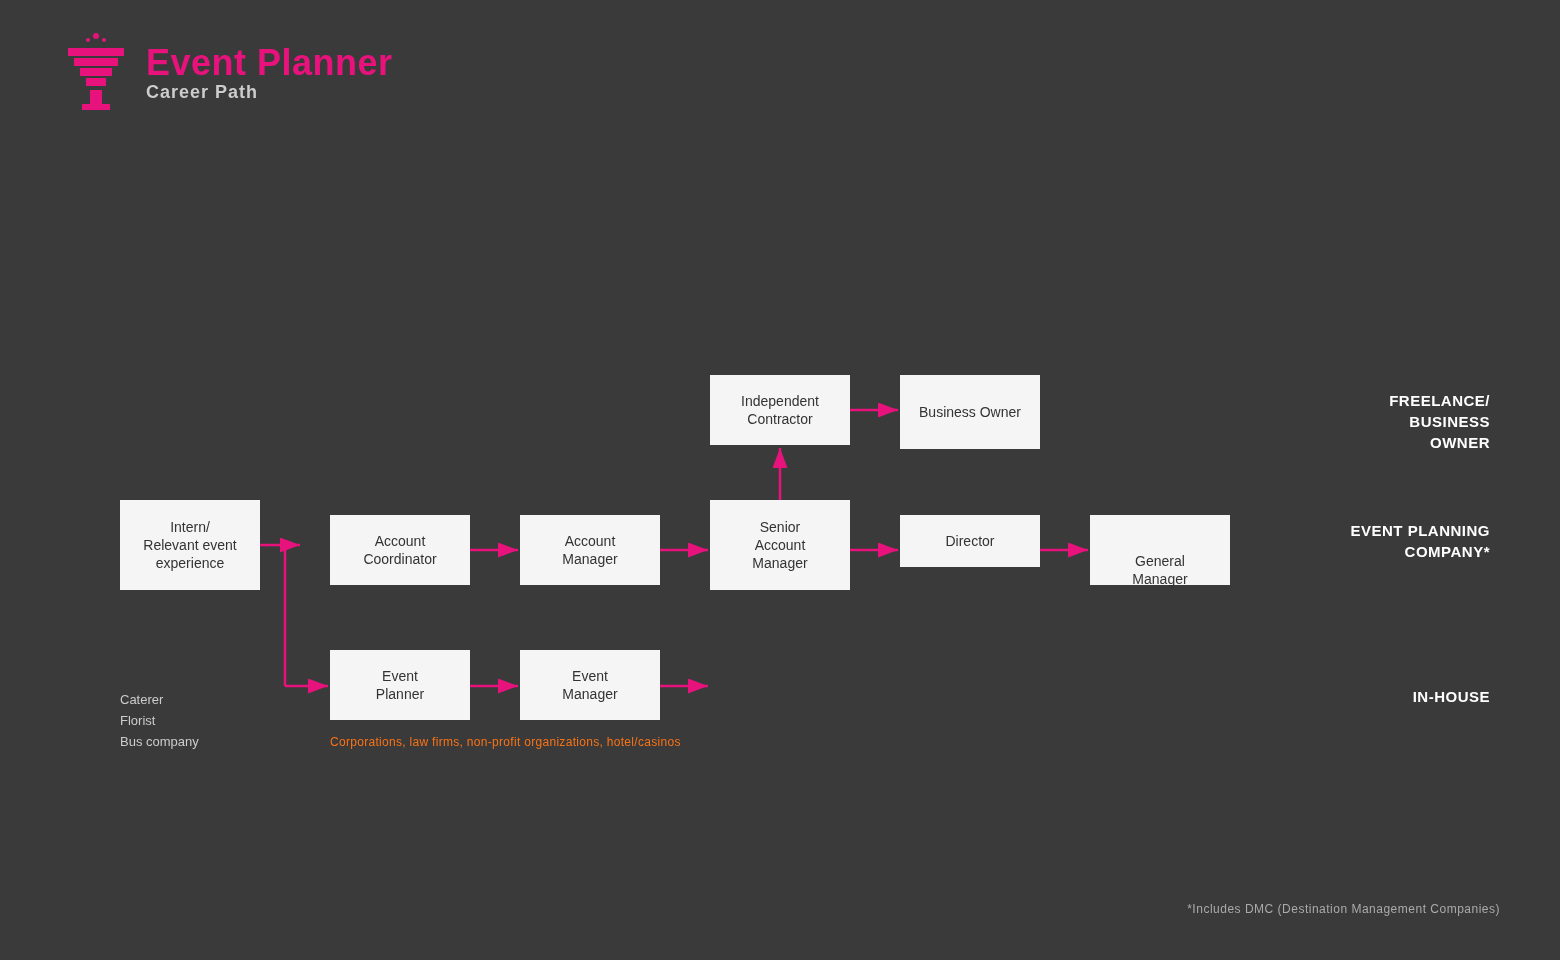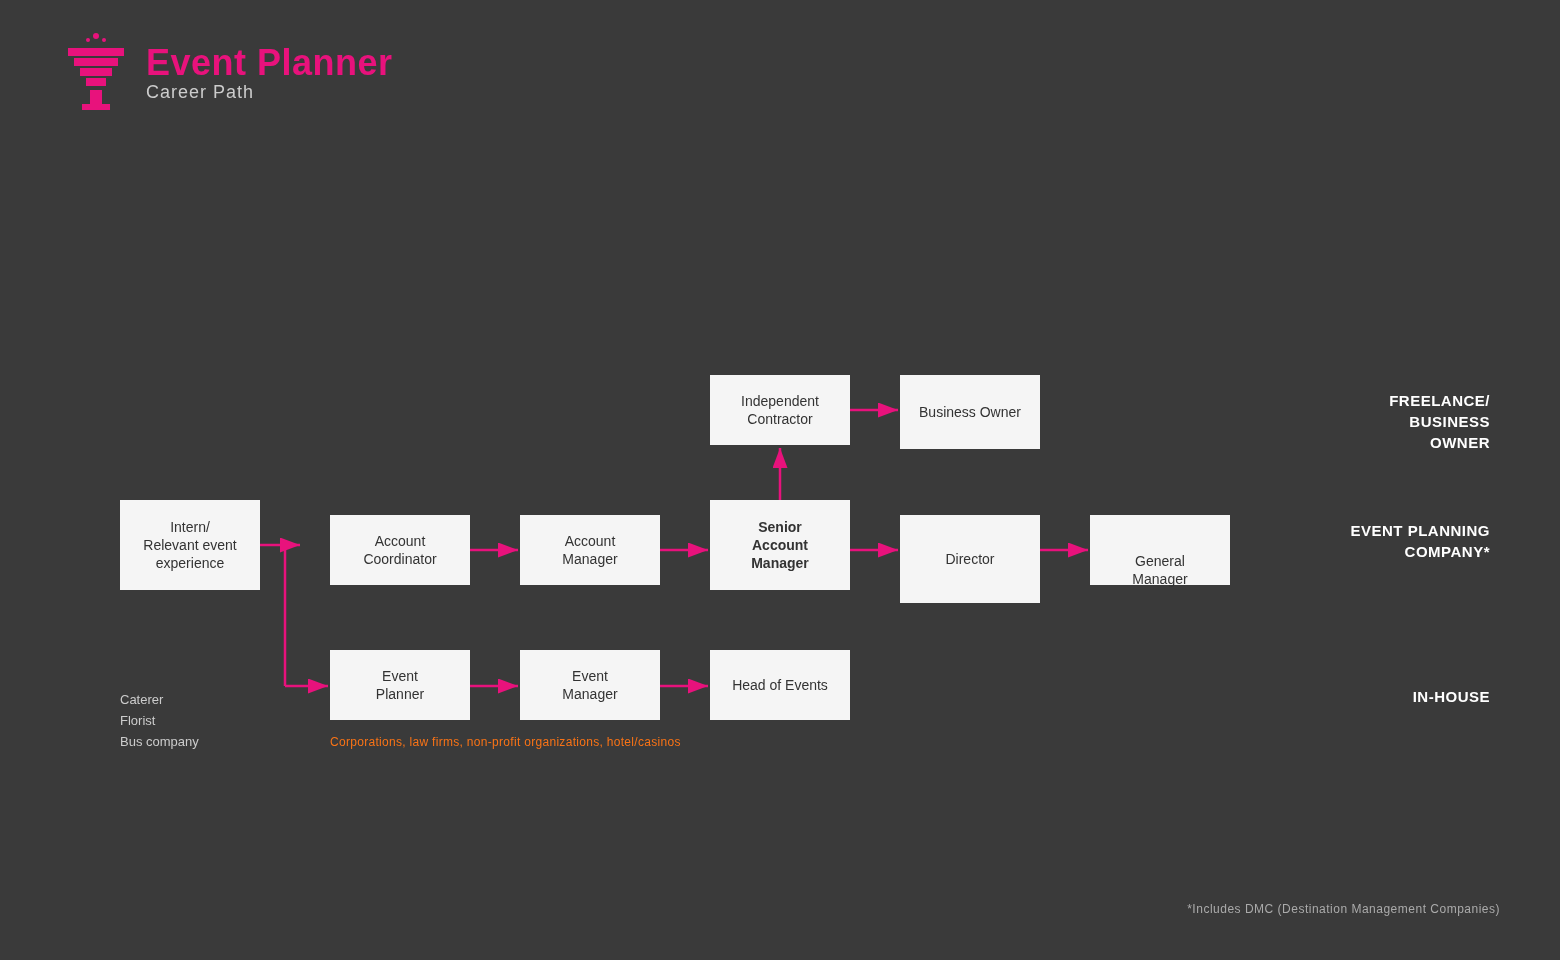--- a/index.html
+++ b/index.html
@@ -28,21 +28,21 @@
     .header-text {}
     .header-title {
       font-size: 36px;
       font-weight: 900;
       color: #e8127c;
       letter-spacing: 0.5px;
       line-height: 1.1;
     }
     .header-subtitle {
       font-size: 18px;
-      font-weight: 400;
+      font-weight: 700;
       color: #cccccc;
       letter-spacing: 1px;
     }
 
     
     .diagram {
       position: absolute;
       top: 160px;
       left: 60px;
       right: 60px;
@@ -95,27 +95,26 @@
       left: 460px;
       top: 355px;
       width: 140px;
       height: 70px;
     }
     .box-senior-account {
       left: 650px;
       top: 340px;
       width: 140px;
       height: 90px;
-      font-weight: bold;
     }
     .box-director {
       left: 840px;
       top: 355px;
       width: 140px;
-      height: 88px;
+      height: 52px;
     }
     .box-general-manager {
       left: 1030px;
       top: 355px;
       width: 140px;
       height: 70px;
     }
 
     
     .box-event-planner {
@@ -302,23 +301,20 @@
 Bus company</span>
   </div>
   <div class="box box-event-planner">
     <span style="white-space:pre-line;">Event
 Planner</span>
   </div>
   <div class="box box-event-manager">
     <span style="white-space:pre-line;">Event
 Manager</span>
   </div>
-  <div class="box box-head-of-events">
-    <span>Head of Events</span>
-  </div>
 
   <div class="label-right label-freelance">
     <div>FREELANCE/</div>
     <div>BUSINESS</div>
     <div>OWNER</div>
   </div>
   <div class="label-right label-event-planning">
     <div>EVENT PLANNING</div>
     <div>COMPANY*</div>
   </div>

